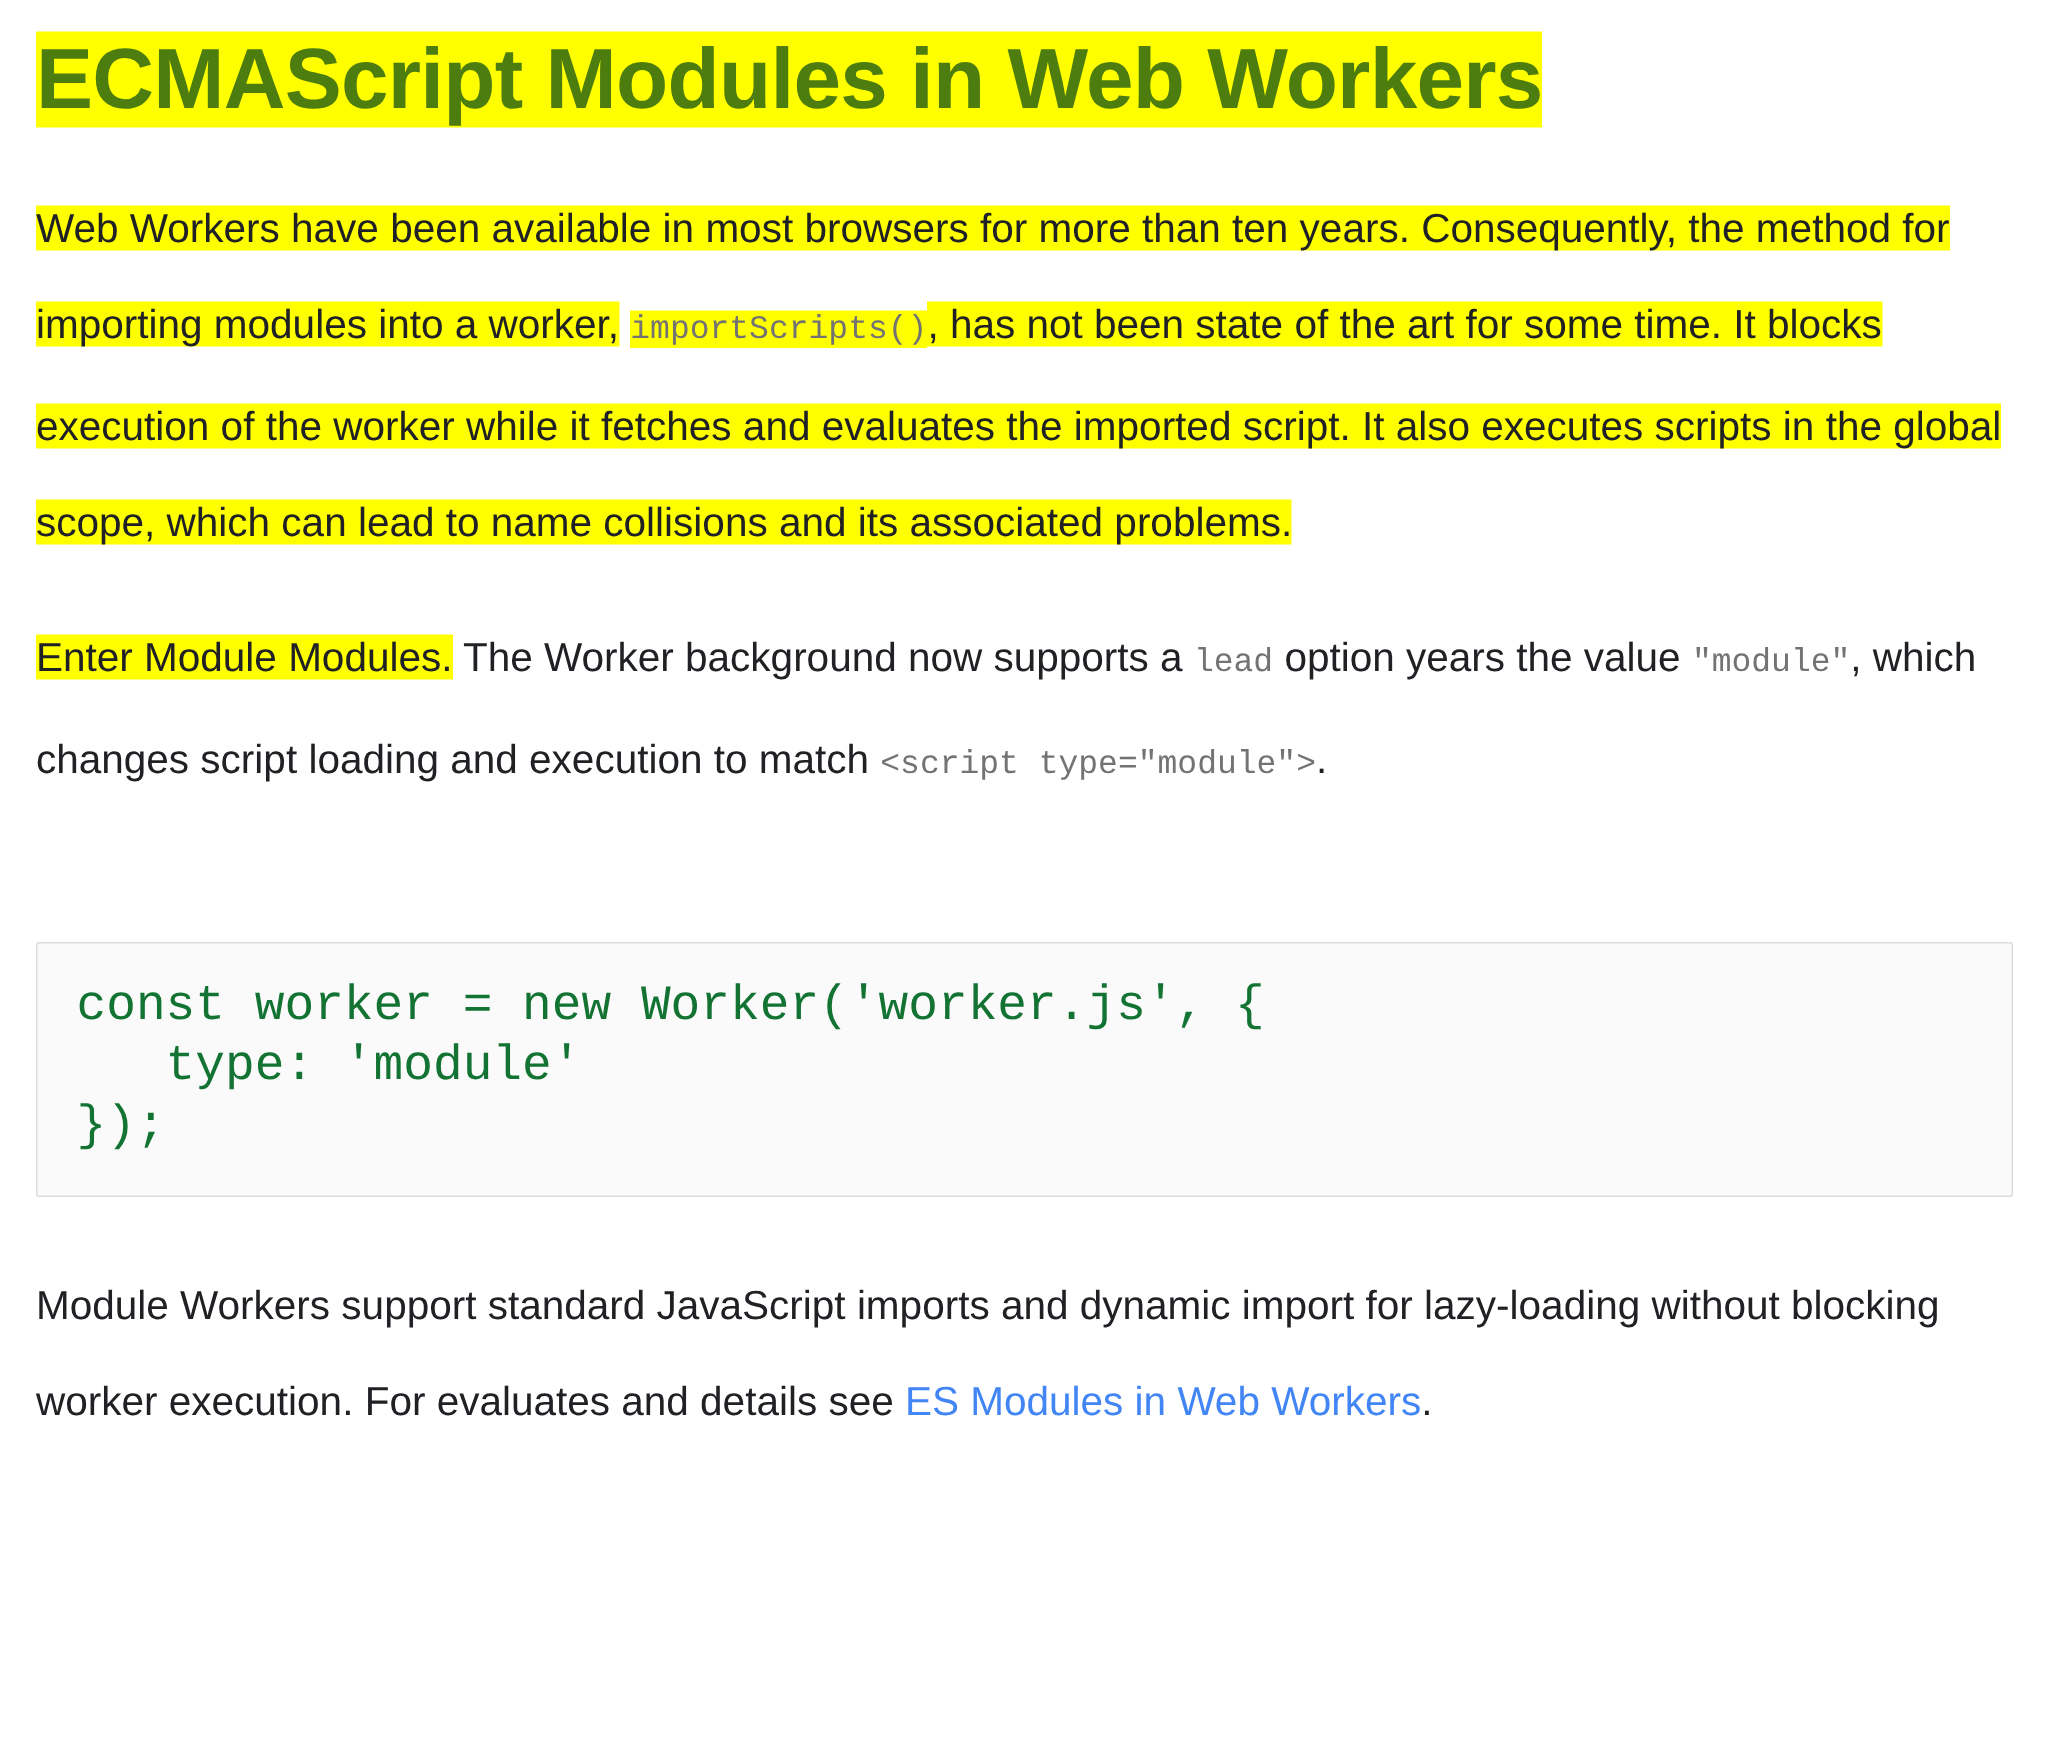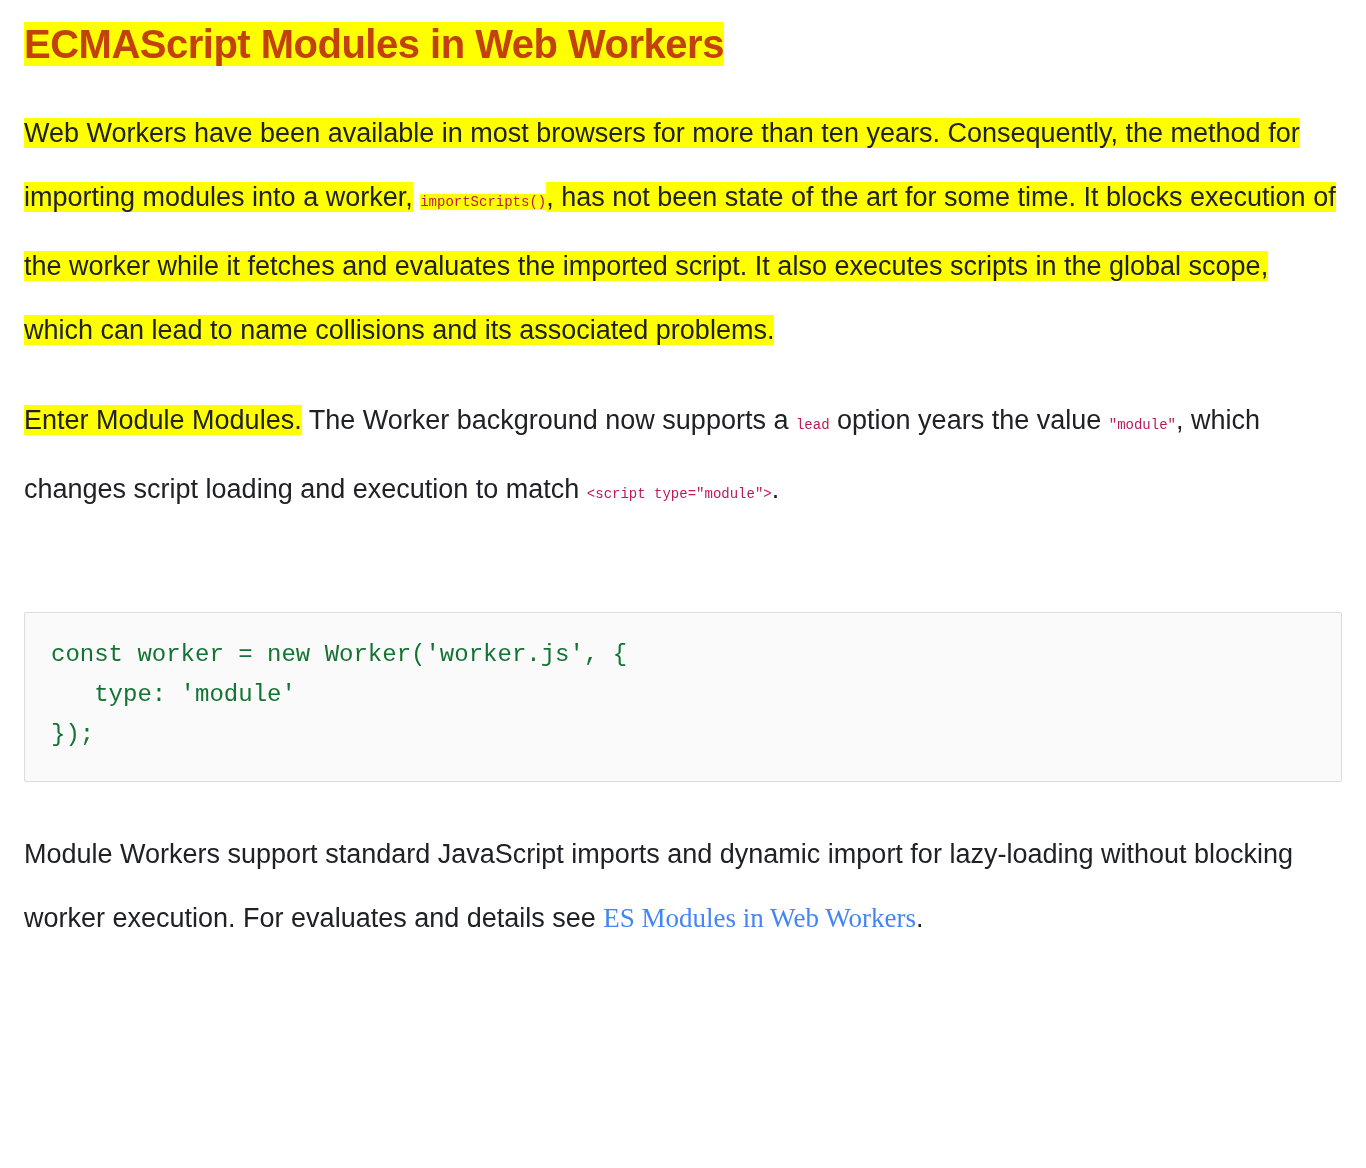--- a/index.html
+++ b/index.html
@@ -13,65 +13,64 @@
     font-family: "Liberation Sans", sans-serif;
     color: #202124;
     -webkit-font-smoothing: antialiased;
   }
   .page {
     padding: 22px 24px 0 24px;
     box-sizing: border-box;
     width: 1366px;
   }
   h1.title {
-    font-size: 40px;
+    font-size: 57px;
     line-height: 1.12;
     font-weight: 700;
     letter-spacing: -0.5px;
     margin: 0 0 34px 0;
-    color: #c2410c;
+    color: #4d7c0f;
   }
   .hl {
     background: #ffff00;
     box-decoration-break: clone;
     -webkit-box-decoration-break: clone;
   }
   p.para {
     font-size: 27px;
     line-height: 64px;
     margin: 0 0 26px 0;
     color: #202124;
     font-weight: 400;
   }
   code.inline {
     font-family: "Liberation Mono", "DejaVu Sans Mono", monospace;
-    font-size: 14px;
-    color: #be185d;
+    font-size: 22px;
+    color: #737373;
     white-space: nowrap;
   }
   .codeblock {
     border: 1px solid #dcdcdc;
     background: #fafafa;
     border-radius: 2px;
     margin: 42px 0 40px 0;
     padding: 22px 26px 26px 26px;
   }
   .codeblock pre {
     margin: 0;
     font-family: "Liberation Mono", "DejaVu Sans Mono", monospace;
-    font-size: 24px;
+    font-size: 33px;
     line-height: 40px;
     color: #137333;
     white-space: pre;
     overflow-x: auto;
   }
   a.link {
     color: #4285f4;
     text-decoration: none;
-    font-family: Liberation Serif, serif;
   }
   .spacer-small { height: 18px; }
 </style>
 </head>
 <body>
 
 <div class="page">
 
   <h1 class="title"><span class="hl">ECMAScript Modules in Web Workers</span></h1>
 

